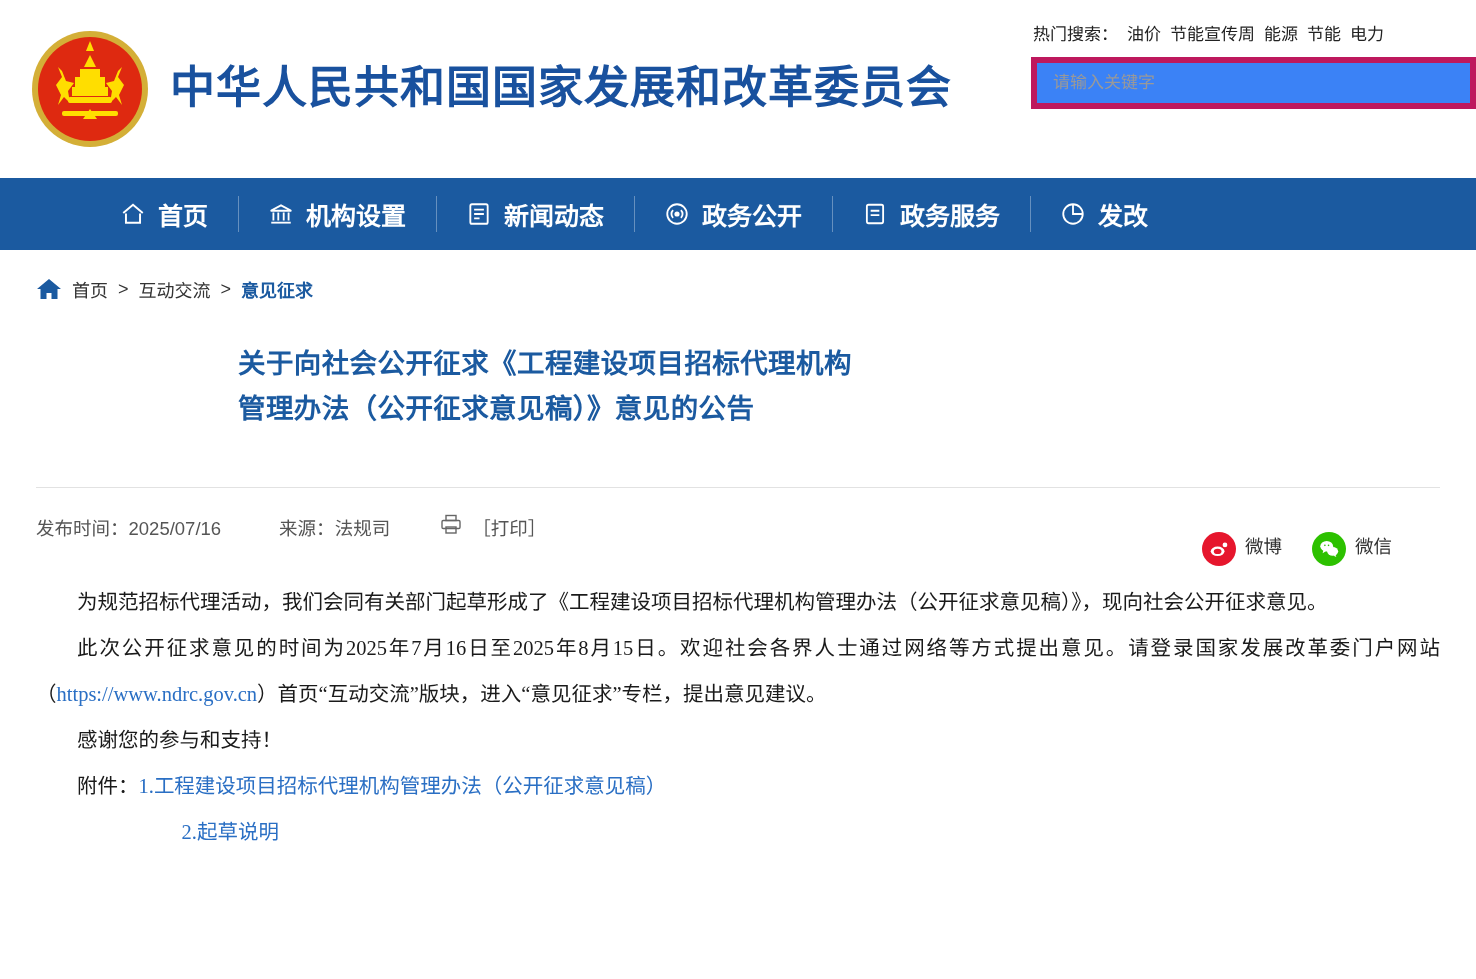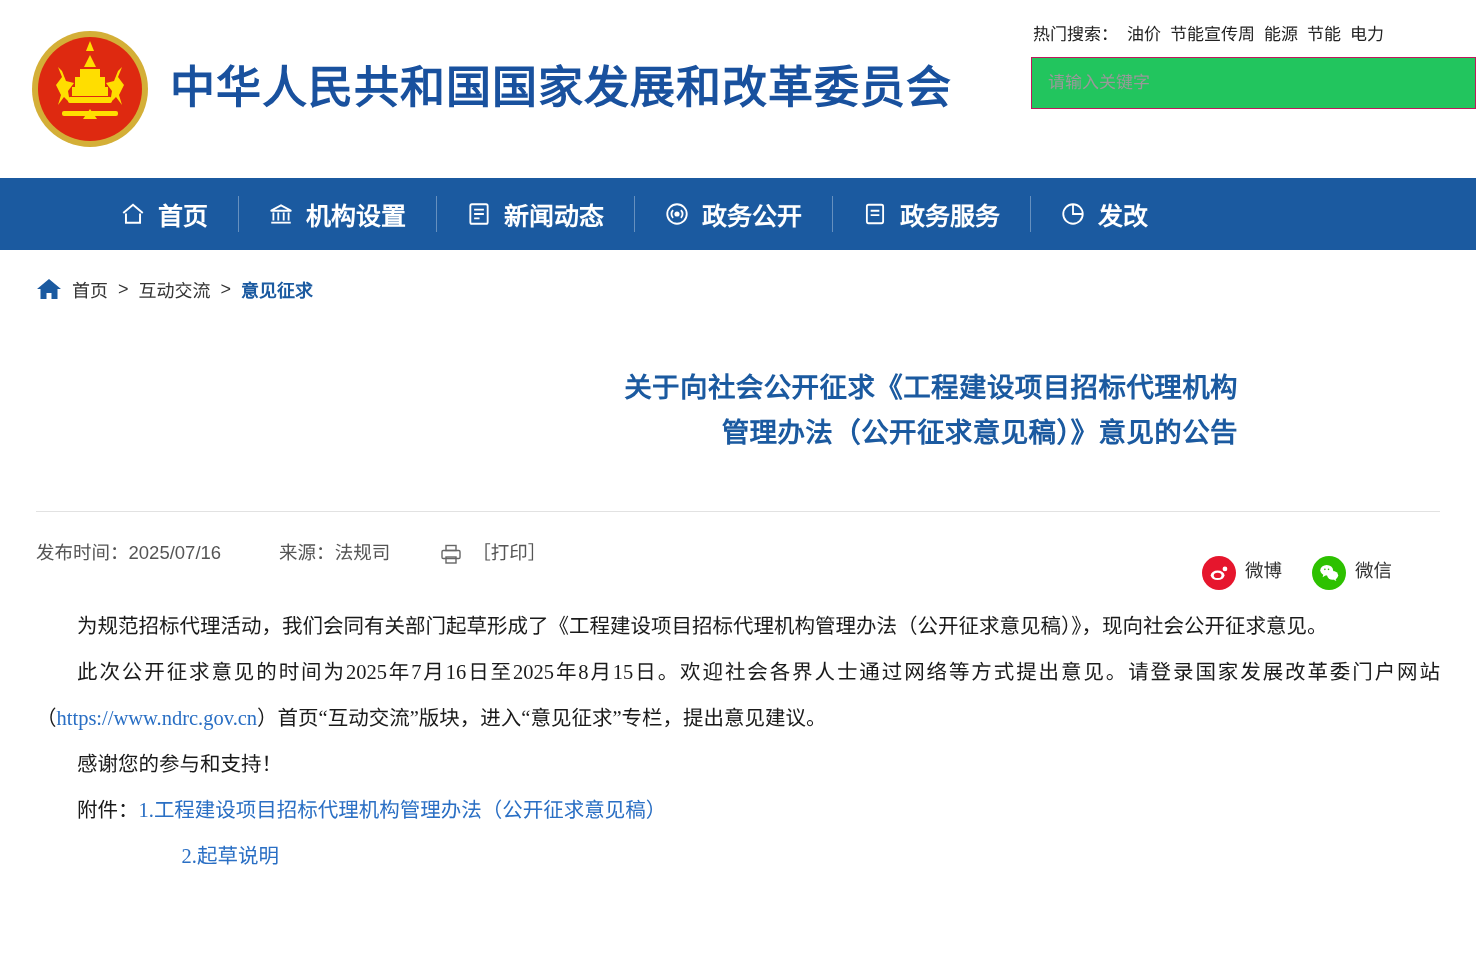--- a/index.html
+++ b/index.html
@@ -61,22 +61,22 @@
     color: #333;
     white-space: nowrap;
     gap: 9px;
     padding-left: 2px;
     margin-bottom: 12px;
   }
   .hot-search .hs-label { color: #222; }
   .hot-search .hs-item { color: #222; cursor: pointer; }
   .search-box {
     height: 52px;
-    border: 1px solid #be185d;
-    background: #22c55e;
+    border: 6px solid #be185d;
+    background: #3b82f6;
     display: flex;
     align-items: center;
     padding: 0 14px;
   }
   .search-box input {
     border: 0; outline: 0;
     font-size: 17px;
     color: #333;
     width: 100%;
     height: 100%;
@@ -127,26 +127,26 @@
     color: #333;
   }
   .breadcrumb .home-icon { width: 26px; height: 24px; }
   .breadcrumb a { color: #333; text-decoration: none; cursor: pointer; }
   .breadcrumb .sep { color: #333; }
   .breadcrumb .current { color: #1b5aa0; font-weight: bold; cursor: pointer; }
 
   
   .article { padding: 0 36px; }
   .art-title {
-    text-align: right;
+    text-align: left;
     color: #1b5aa0;
     font-weight: bold;
     font-size: 27.5px;
     line-height: 1.62;
-    margin: 64px auto 0;
+    margin: 40px auto 0;
     max-width: 1000px;
     letter-spacing: 0.4px;
   }
   .rule {
     border: 0;
     border-top: 1px solid #e2e2e2;
     margin: 56px 0 0 0;
   }
   .meta {
     display: flex;
@@ -155,21 +155,21 @@
     font-size: 18.5px;
     color: #555;
     position: relative;
     margin-top: 8px;
   }
   .meta .m-time { color: #555; }
   .meta .m-source { margin-left: 58px; color: #555; }
   .meta .m-print {
     margin-left: 50px;
     display: flex;
-    align-items: flex-end;
+    align-items: flex-start;
     gap: 10px;
     color: #555;
     cursor: pointer;
   }
   .printer-icon { width: 22px; height: 20px; }
   .share {
     position: absolute;
     right: 48px;
     display: flex;
     align-items: center;

